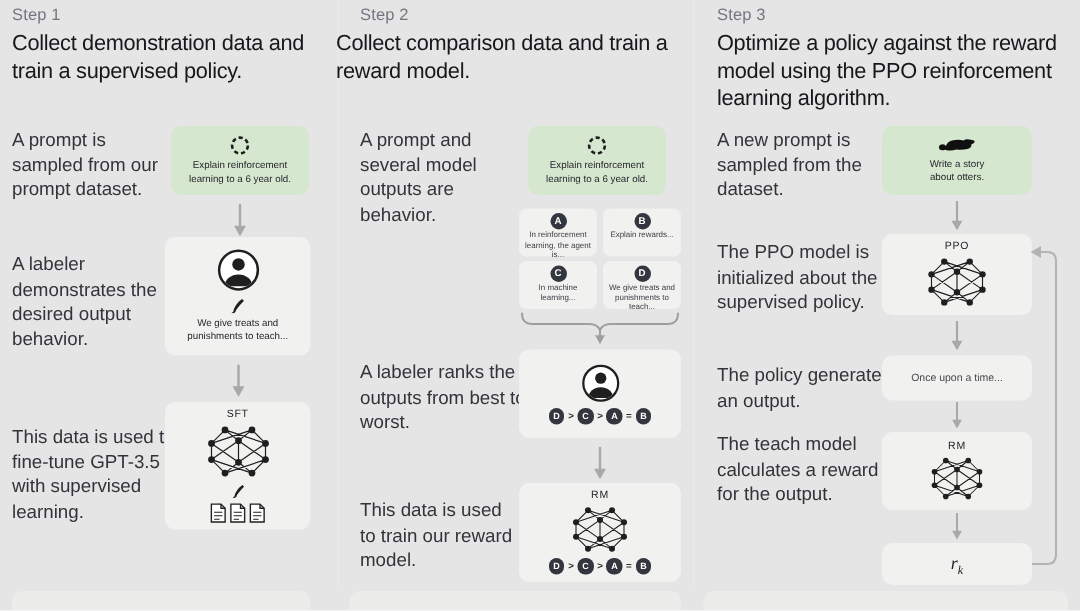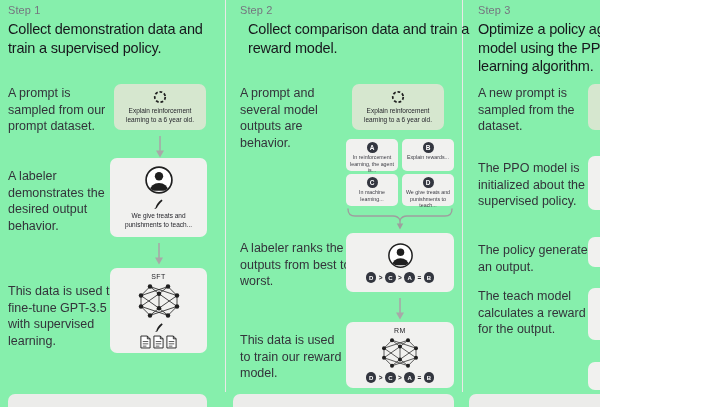--- a/index.html
+++ b/index.html
@@ -1,17 +1,17 @@
 <!DOCTYPE html>
 <html><head>
 <meta charset="utf-8">
 <title>RLHF Training Diagram</title>
 <style>
   html,body{margin:0;padding:0;background:#fff;}
-  .canvas{position:relative;width:600px;height:407px;background:#86efac;overflow:hidden;
+  .canvas{position:relative;width:720px;height:407px;background:#e5e5e5;overflow:hidden;
           font-family:"Liberation Sans","DejaVu Sans",sans-serif;color:#202123;}
   .divider{position:absolute;top:0;width:1px;height:392px;background:#e9e9e7;}
   .step{position:absolute;font-size:11px;color:#75757f;letter-spacing:.1px;}
   .heading{position:absolute;font-weight:normal;font-size:14.5px;line-height:1.28;letter-spacing:-.2px;color:#17171c;}
   .note{position:absolute;font-size:12.5px;line-height:1.32;color:#33333a;}
   .gbox{position:absolute;background:#d6e7cf;border-radius:7px;display:flex;flex-direction:column;
         align-items:center;justify-content:center;gap:3px;text-align:center;}
   .gcap{font-size:6.5px;line-height:1.35;color:#26262c;width:86px;}
   .box{position:absolute;background:#f1f1ef;border-radius:7px;display:flex;flex-direction:column;
        align-items:center;justify-content:center;gap:3px;text-align:center;}
@@ -138,21 +138,21 @@
         </svg>
       <svg width="11" height="14">
           <use href="#i-doc"></use>
         </svg>
     </div>
   </div>
 
   <div class="bottombar" style="left:8px;width:199px"></div>
 
   <div class="step" style="left:240px;top:4px">Step 2</div>
-  <div class="heading" style="left:248px;top:20px;width:222px">Collect comparison data and train a reward model.</div>
+  <div class="heading" style="left:224px;top:20px;width:222px">Collect comparison data and train a reward model.</div>
 
   <div class="note" style="left:240px;top:85px;width:92px">A prompt and several model outputs are behavior.</div>
   <div class="gbox" style="left:352px;top:84px;width:92px;height:46px">
     <svg width="14" height="14">
         <use href="#i-refresh"></use>
       </svg>
     <div class="gcap">Explain reinforcement learning to a 6 year old.</div>
   </div>
 
   <div class="card" style="left:346px;top:139px">

